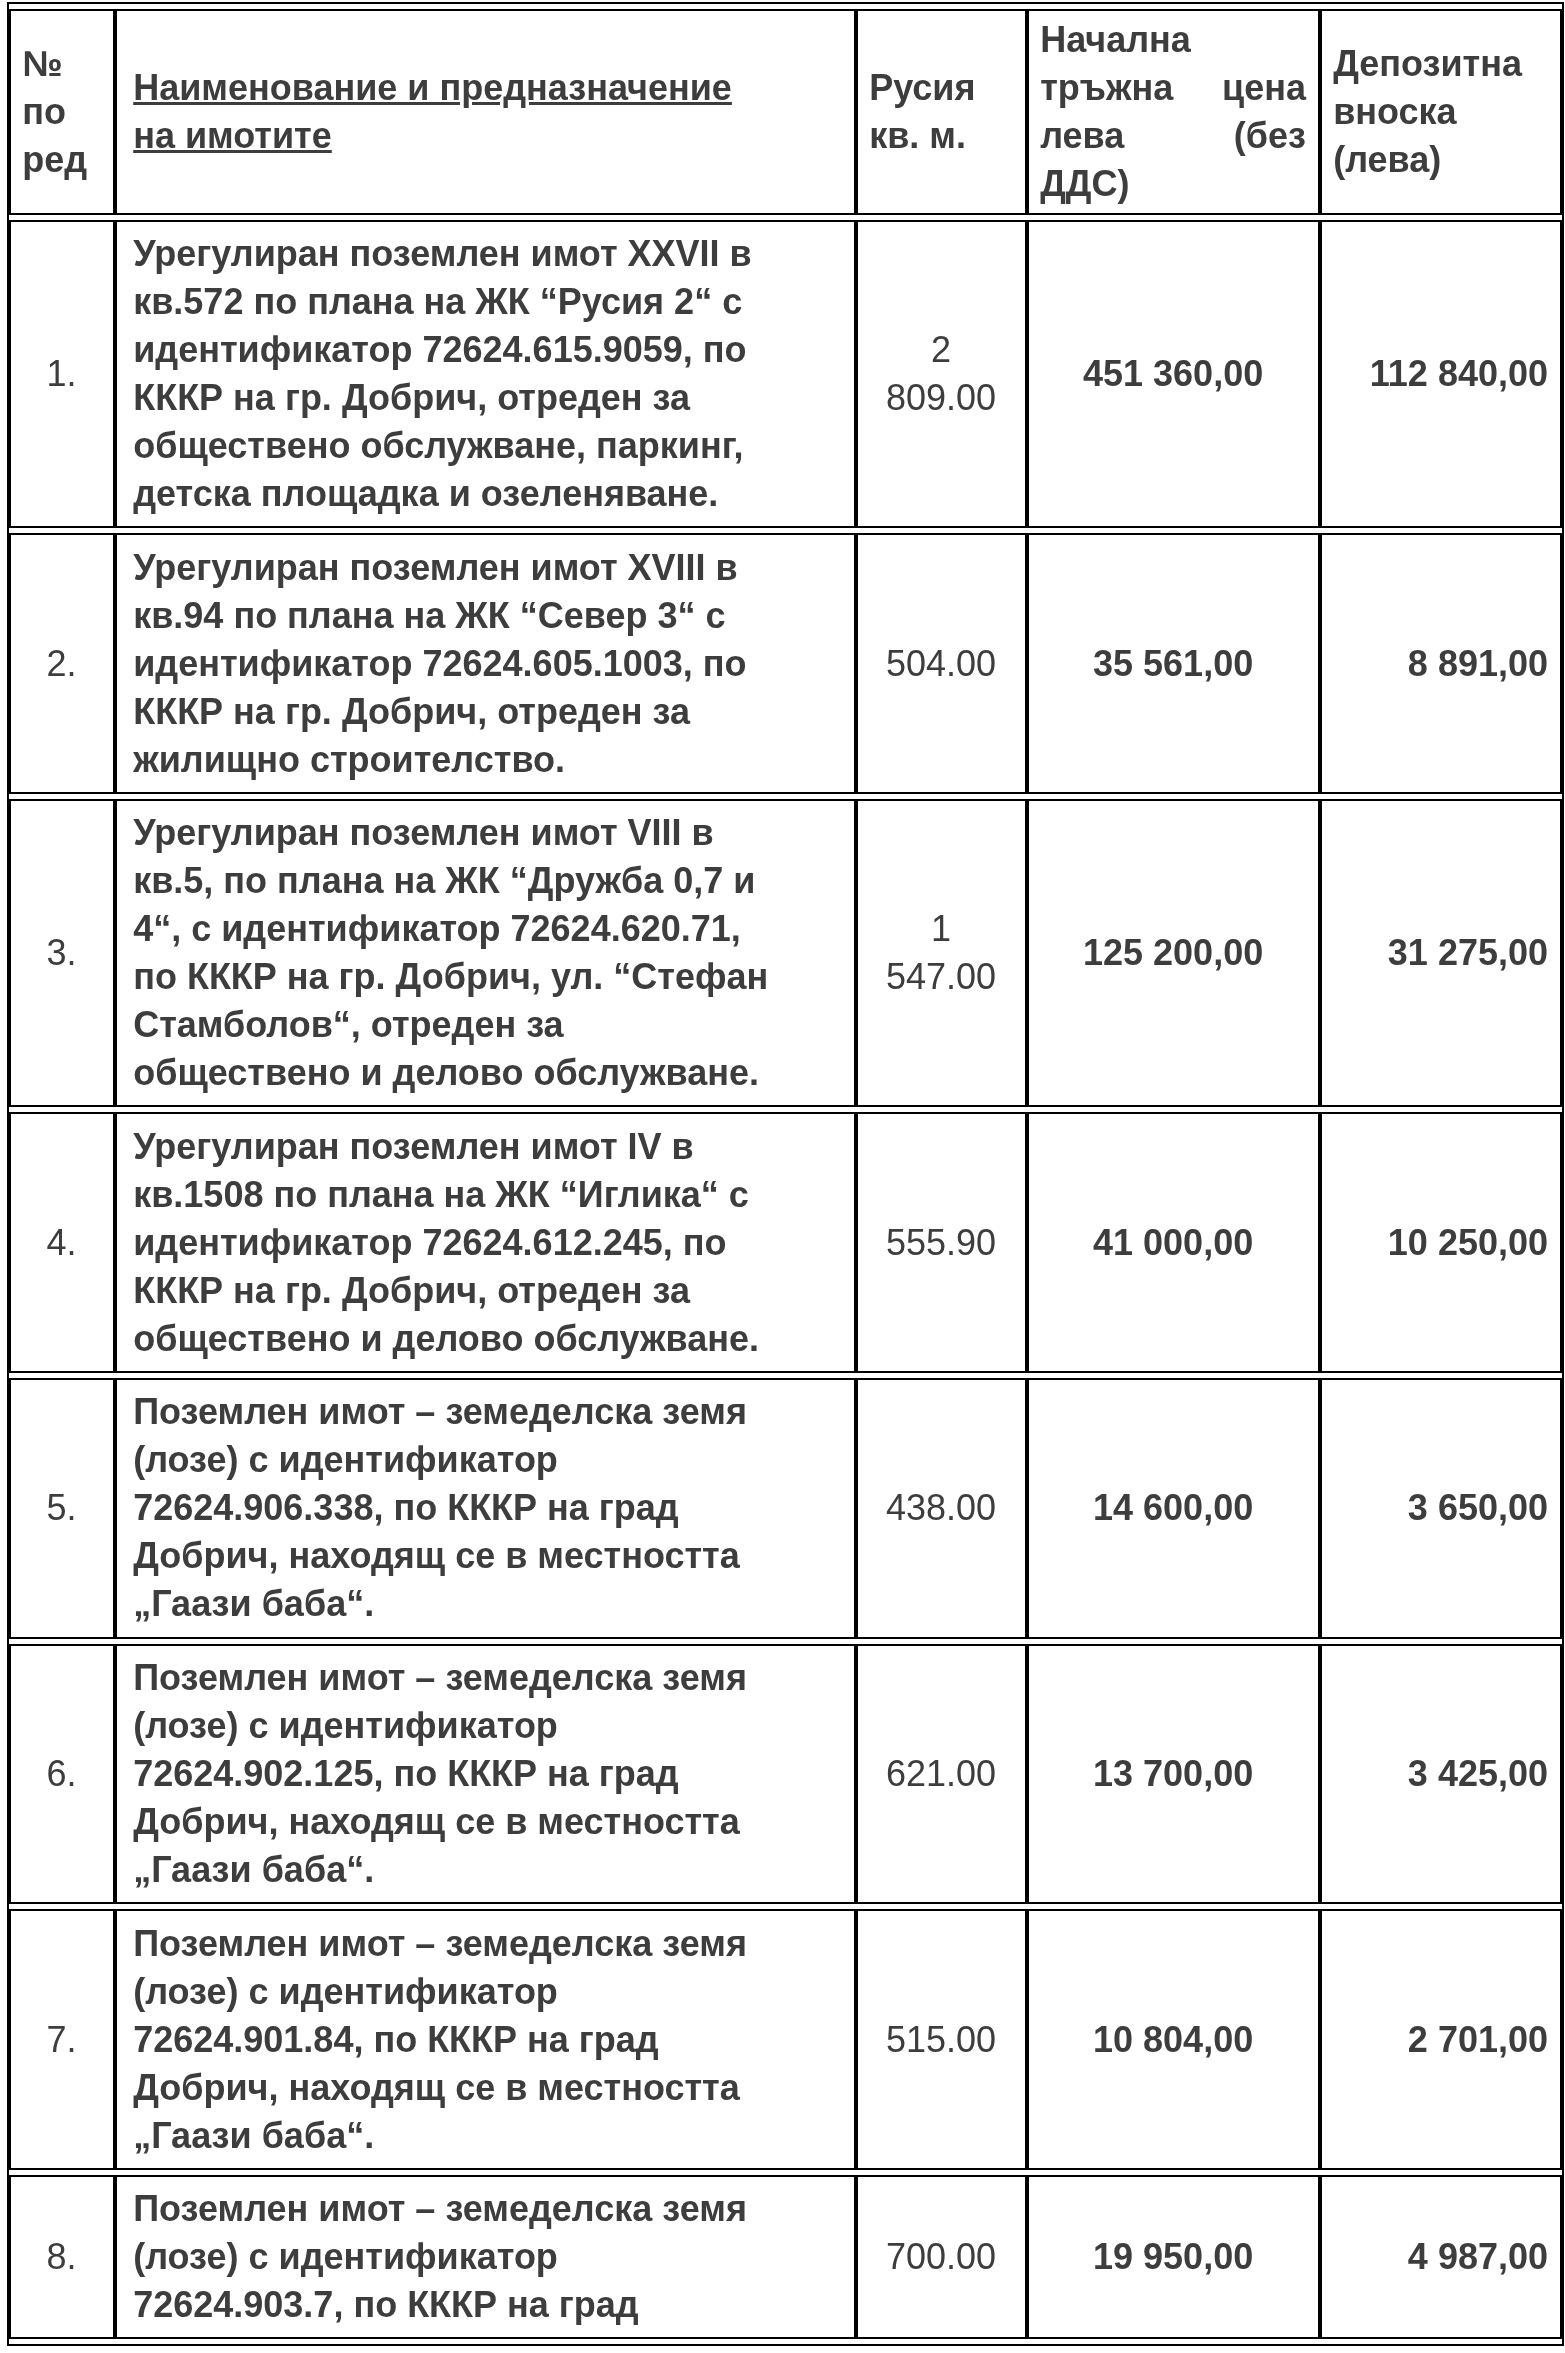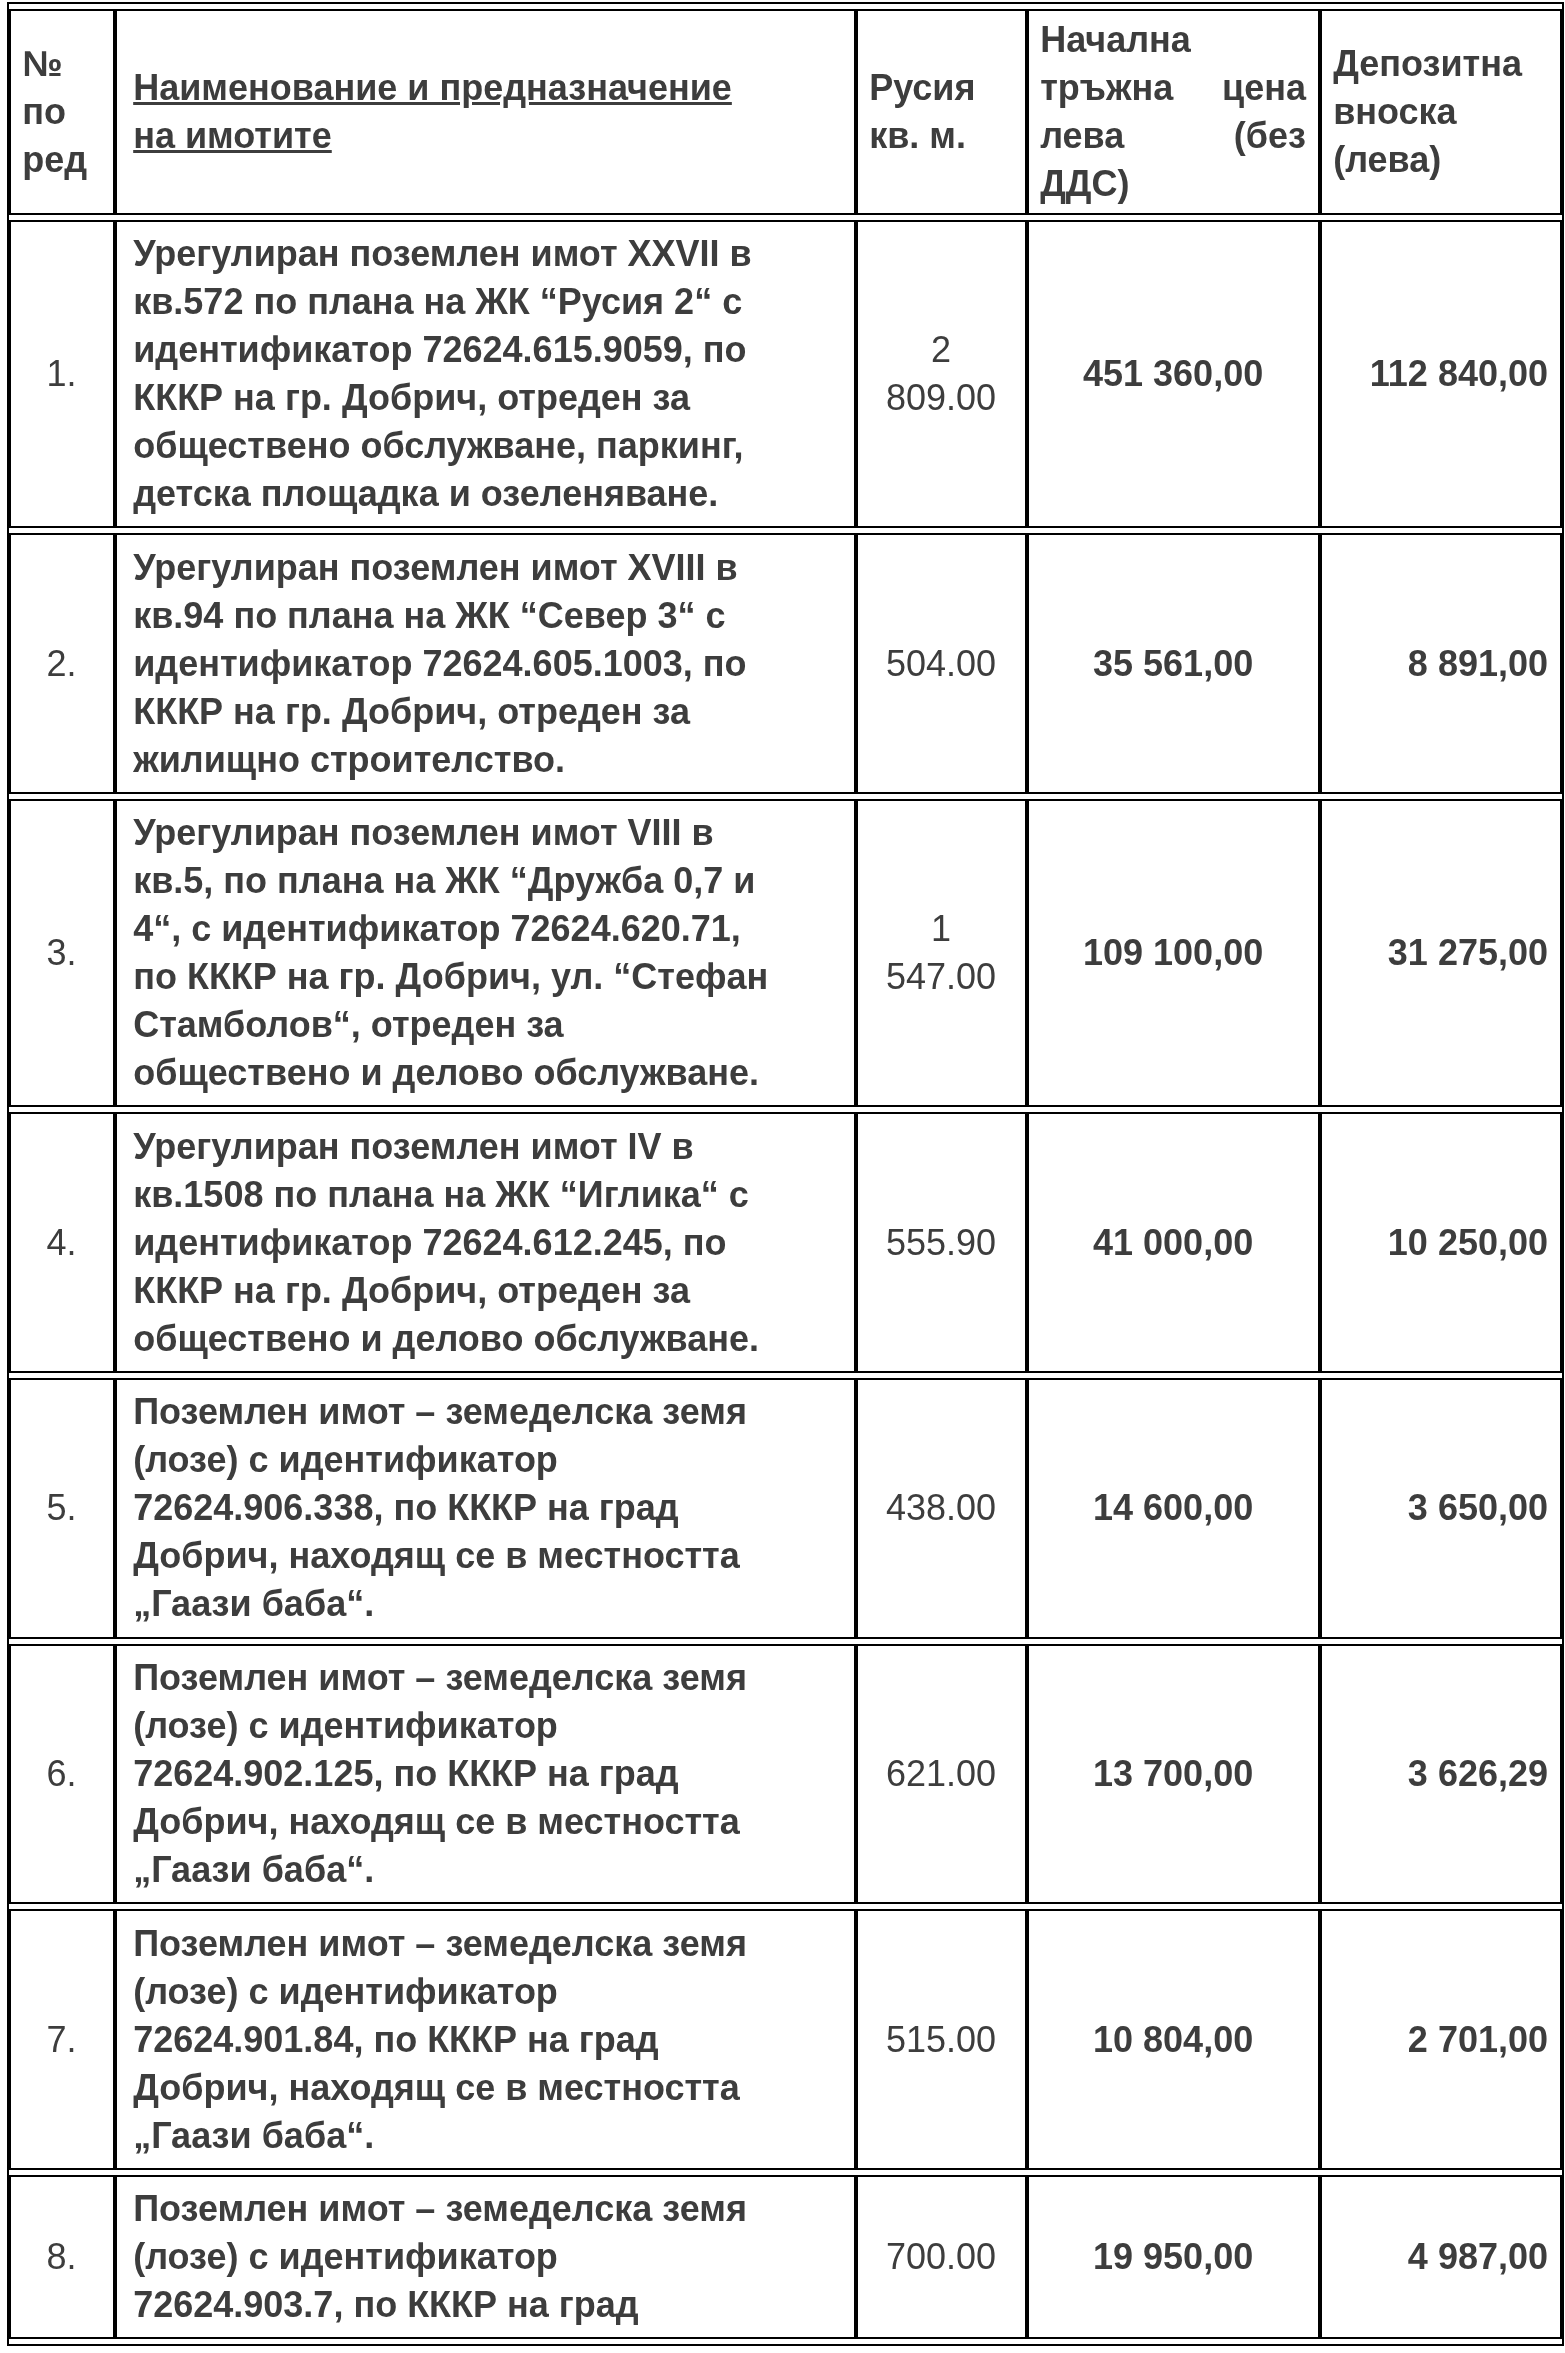--- a/index.html
+++ b/index.html
@@ -110,21 +110,21 @@
         <tr style="height: 306px;">
           <td class="c-num">3.</td>
           <td class="c-name">Урегулиран поземлен имот VIII в
 кв.5, по плана на ЖК “Дружба 0,7 и
 4“, с идентификатор 72624.620.71,
 по КККР на гр. Добрич, ул. “Стефан
 Стамболов“, отреден за
 обществено и делово обслужване.</td>
           <td class="c-area">1
 547.00</td>
-          <td class="c-price">109 100,00</td>
+          <td class="c-price">125 200,00</td>
           <td class="c-deposit">31 275,00</td>
         </tr>
         <tr style="height: 257px;">
           <td class="c-num">4.</td>
           <td class="c-name">Урегулиран поземлен имот IV в
 кв.1508 по плана на ЖК “Иглика“ с
 идентификатор 72624.612.245, по
 КККР на гр. Добрич, отреден за
 обществено и делово обслужване.</td>
           <td class="c-area">555.90</td>
@@ -144,21 +144,21 @@
         </tr>
         <tr style="height: 257px;">
           <td class="c-num">6.</td>
           <td class="c-name">Поземлен имот – земеделска земя
 (лозе) с идентификатор
 72624.902.125, по КККР на град
 Добрич, находящ се в местността
 „Гаази баба“.</td>
           <td class="c-area">621.00</td>
           <td class="c-price">13 700,00</td>
-          <td class="c-deposit">3 626,29</td>
+          <td class="c-deposit">3 425,00</td>
         </tr>
         <tr style="height: 257px;">
           <td class="c-num">7.</td>
           <td class="c-name">Поземлен имот – земеделска земя
 (лозе) с идентификатор
 72624.901.84, по КККР на град
 Добрич, находящ се в местността
 „Гаази баба“.</td>
           <td class="c-area">515.00</td>
           <td class="c-price">10 804,00</td>

